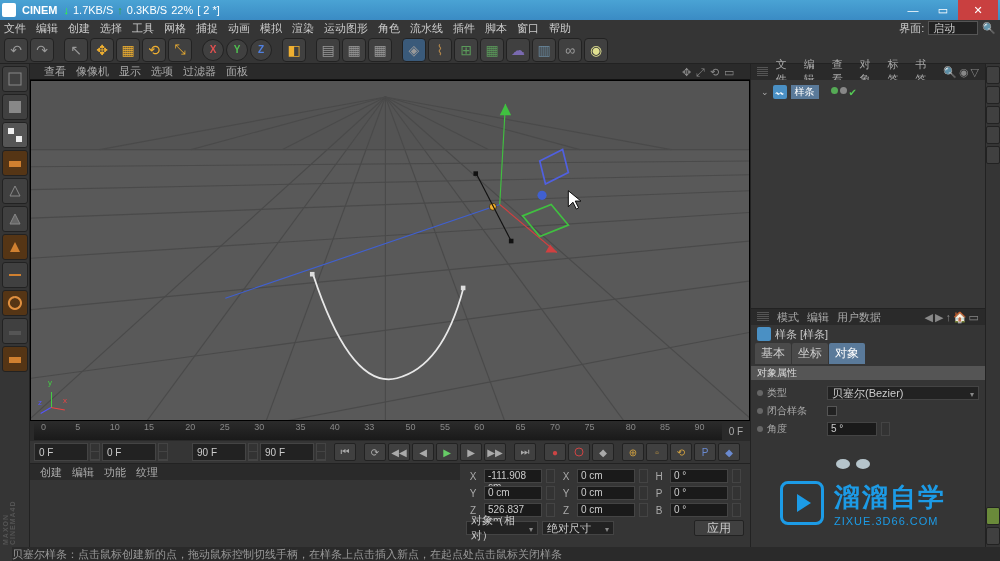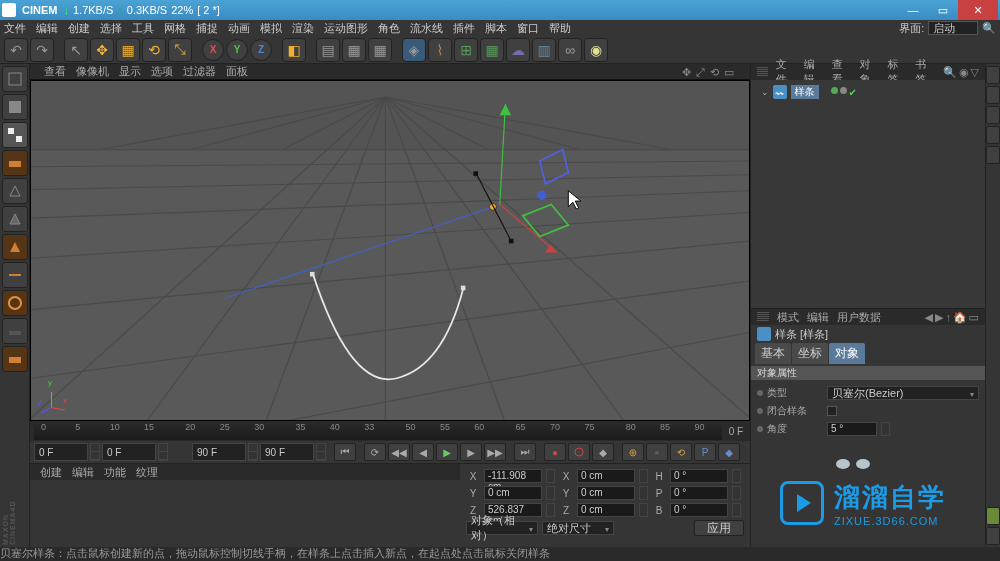--- a/index.html
+++ b/index.html
@@ -118,21 +118,21 @@
 .attr-row { display:flex; align-items:center; gap:4px; height:18px; }
 .attr-row .bullet { width:6px; height:6px; border-radius:50%; background:#666; }
 .attr-row .bullet.ring { background:transparent; border:1px solid #777; }
 .attr-row .albl { width:56px; color:#aaa; font-size:10px; }
 .attr-row .adrop { flex:1; height:14px; background:#222; border:1px solid #444; color:#ccc; font-size:10px; padding:0 4px; display:flex; align-items:center; justify-content:space-between; }
 .attr-row .afield { width:50px; height:14px; background:#1a1a1a; border:1px solid #444; color:#ccc; font-size:10px; padding:0 3px; }
 .attr-row .aspin { width:9px; height:14px; background:#333; border:1px solid #444; }
 .attr-row .achk { width:10px; height:10px; background:#222; border:1px solid #555; }
 
 
-.statusbar { position:absolute; left:0; right:0; bottom:0; height:14px; background:#2a2a2a; display:flex; align-items:flex-end; padding:0 28px 0 0; color:#999; font-size:10px; }
+.statusbar { position:absolute; left:12px; right:0; bottom:0; height:14px; background:#2a2a2a; display:flex; align-items:center; padding:0 28px 0 0; color:#999; font-size:10px; }
 .logo-vert { position:absolute; left:2px; bottom:16px; width:10px; height:60px; writing-mode:vertical-rl; transform:rotate(180deg); font-size:7px; color:#555; font-weight:bold; letter-spacing:1px; }
 
 
 .watermark { position:absolute; right:20px; bottom:26px; width:200px; height:64px; display:flex; align-items:center; gap:10px; pointer-events:none; }
 .watermark .play-icon { width:44px; height:44px; border:3px solid #1c9be6; border-radius:8px; display:flex; align-items:center; justify-content:center; }
 .watermark .play-icon::before { content:''; border-left:14px solid #1c9be6; border-top:9px solid transparent; border-bottom:9px solid transparent; margin-left:4px; }
 .watermark .wm-text { color:#1c9be6; display:flex; flex-direction:column; }
 .watermark .wm-text .big { font-size:26px; font-weight:bold; letter-spacing:2px; }
 .watermark .wm-text .small { font-size:11px; letter-spacing:1px; }
 .eyes { position:absolute; right:130px; bottom:92px; display:flex; gap:6px; }

